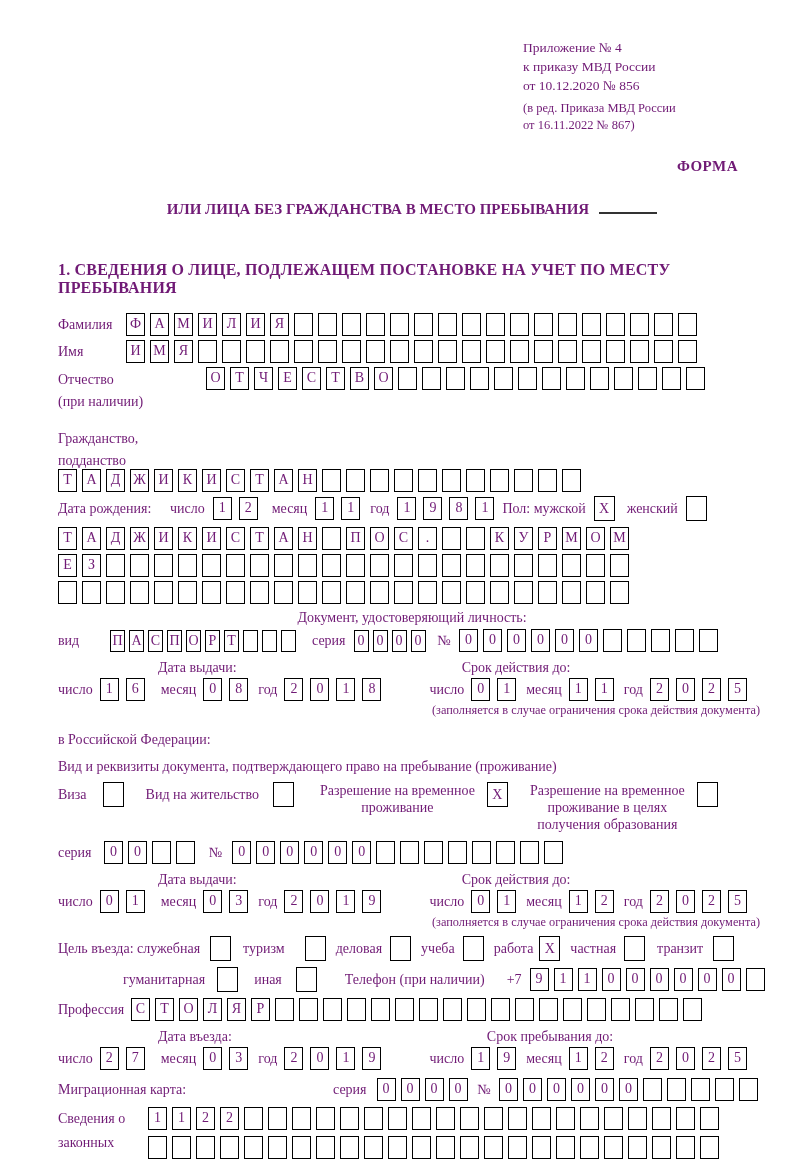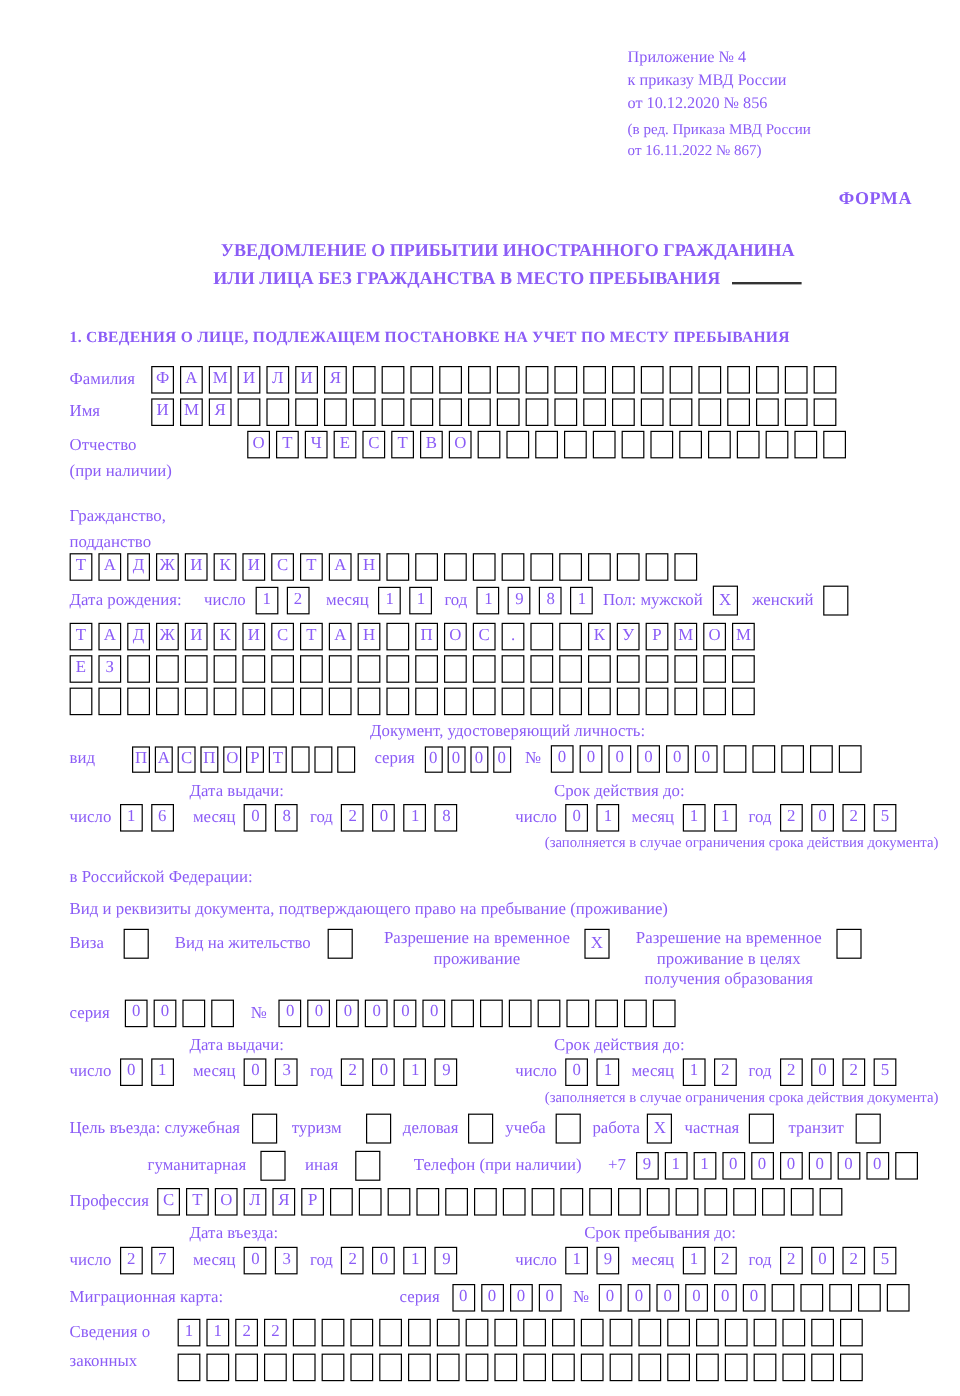--- a/index.html
+++ b/index.html
@@ -1,30 +1,30 @@
 <!DOCTYPE html>
 <html><head>
 <meta charset="utf-8">
 <style>
   * { box-sizing: border-box; margin: 0; padding: 0; }
   body { background: #fff; }
   .page {
-    width: 800px; height: 1163px; background: #fff; color: #8b5cf6;
+    width: 800px; height: 1163px; background: #fff; color: #701a75;
     font-family: "Liberation Serif", "DejaVu Serif", serif;
     font-size: 14px; position: relative; overflow: hidden;
-    padding: 38px 12px 0 58px;
+    padding: 38px 34px 0 58px;
   }
   
   .hdr { margin-left: 465px; width: 260px; line-height: 19px; font-size: 13.5px; }
   .hdr .amend { margin-top: 5px; font-size: 12.5px; line-height: 17px; }
   .forma { margin-top: 24px; text-align: right; padding-right: 28px; font-weight: bold; font-size: 15px; letter-spacing: .5px; }
   
   .title { margin-top: 22px; text-align: center; font-weight: bold; font-size: 15px; line-height: 24px; }
   .blank-line { display: inline-block; width: 58px; border-bottom: 2px solid #333; margin-left: 10px; vertical-align: baseline; }
-  .sec { margin-top: 28px; font-weight: bold; font-size: 13px; letter-spacing: .2px; }
+  .sec { margin-top: 40px; font-weight: bold; font-size: 16px; letter-spacing: .2px; }
   
   .row { display: flex; align-items: center; margin-top: 4px; }
   .row.start { align-items: flex-start; }
   .lbl { flex: none; }
   .w68 { width: 68px; } .w148 { width: 148px; } .w117 { width: 117px; }
   .w108 { width: 108px; } .w73 { width: 73px; } .w90 { width: 90px; }
   .two-line div:first-child { line-height: 26px; }
   .two-line div:last-child  { line-height: 17px; }
   .cells { display: flex; gap: 5px; flex: none; }
   .cell {
@@ -56,21 +56,20 @@
     <div>к приказу МВД России</div>
     <div>от 10.12.2020 № 856</div>
     <div class="amend">
       <div>(в ред. Приказа МВД России</div>
       <div>от 16.11.2022 № 867)</div>
     </div>
   </div>
   <div class="forma">ФОРМА</div>
 
   <div class="title">
-    <div>УВЕДОМЛЕНИЕ О ПРИБЫТИИ ИНОСТРАННОГО ГРАЖДАНИНА</div>
     <div>
       <span>ИЛИ ЛИЦА БЕЗ ГРАЖДАНСТВА В МЕСТО ПРЕБЫВАНИЯ</span><span class="blank-line"></span>
     </div>
   </div>
 
   <div class="sec">1. СВЕДЕНИЯ О ЛИЦЕ, ПОДЛЕЖАЩЕМ ПОСТАНОВКЕ НА УЧЕТ ПО МЕСТУ ПРЕБЫВАНИЯ</div>
 
   <div class="row" style="margin-top:16px;">
     <span class="lbl w68">Фамилия</span>
     <span class="cells">

